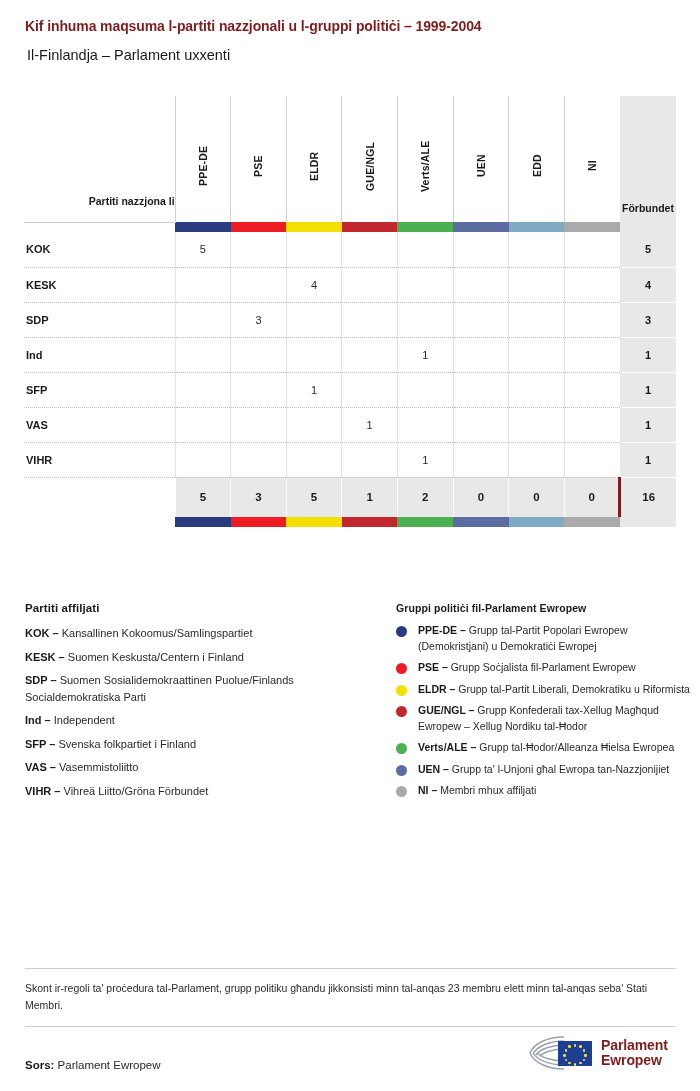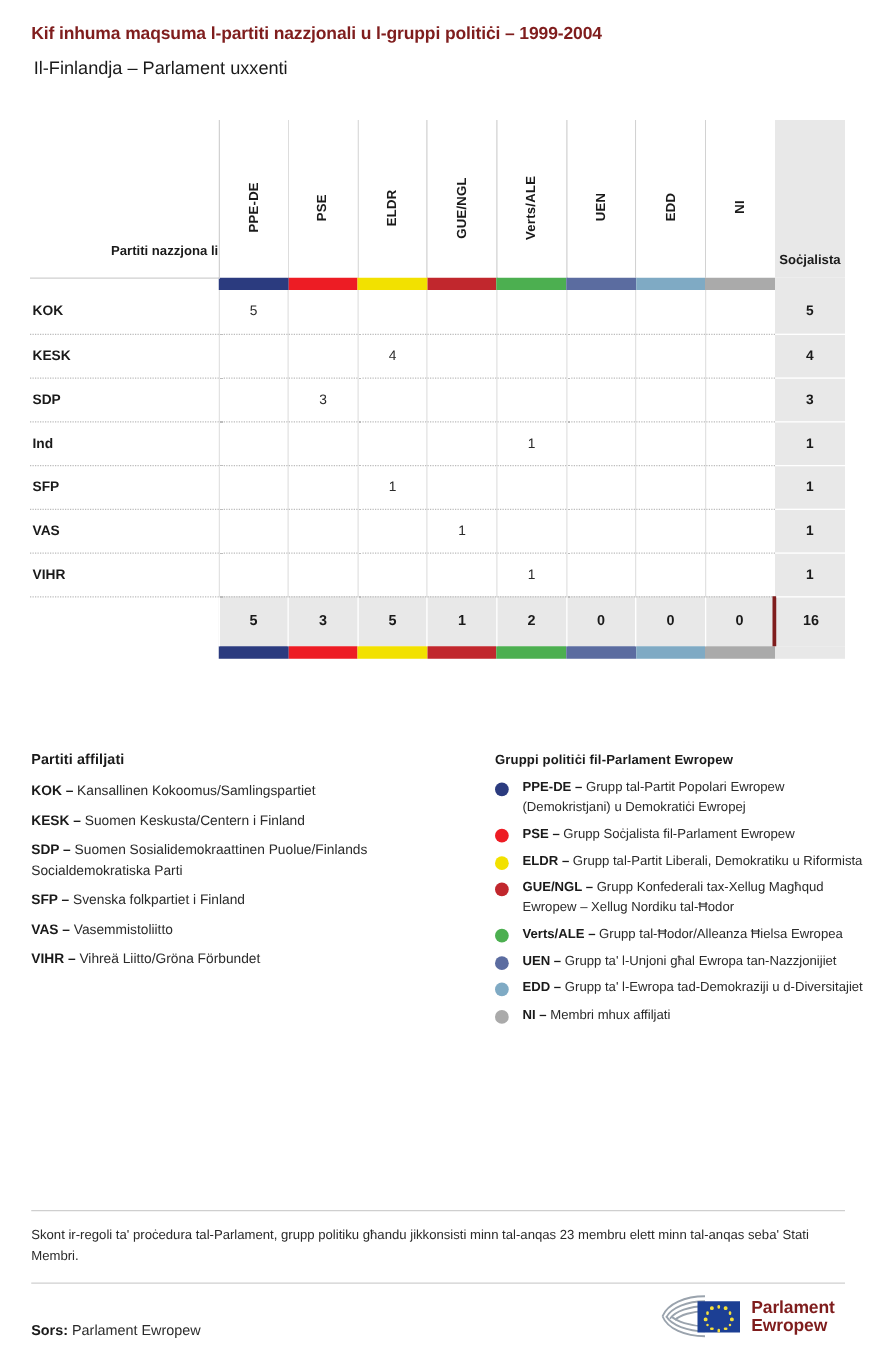--- a/index.html
+++ b/index.html
@@ -198,21 +198,21 @@
             </th>
             <th class="hdr-grp">
               <span class="vtext">UEN</span>
             </th>
             <th class="hdr-grp">
               <span class="vtext">EDD</span>
             </th>
             <th class="hdr-grp">
               <span class="vtext">NI</span>
             </th>
-            <th class="hdr-seats">Soċjalista</th>
+            <th class="hdr-seats">Förbundet</th>
           </tr>
       </thead>
       <tbody id="tbody">
           <tr class="strip-row">
             <td class="strip-label"></td>
             <td>
               <span class="swatch" style="background: rgb(43, 59, 127);"></span>
             </td>
             <td>
               <span class="swatch" style="background: rgb(237, 28, 36);"></span>
@@ -364,36 +364,36 @@
         </tbody>
     </table>
   </div>
 
   <div class="legend-left">
     <div class="legend-title">Partiti affiljati</div>
     <div id="np-list">
         <div class="np-item"><b>KOK –</b><span> Kansallinen Kokoomus/Samlingspartiet</span></div>
         <div class="np-item"><b>KESK –</b><span> Suomen Keskusta/Centern i Finland</span></div>
         <div class="np-item"><b>SDP –</b><span> Suomen Sosialidemokraattinen Puolue/Finlands Socialdemokratiska Parti</span></div>
+        <div class="np-item"><b>Ind –</b><span> Independent</span></div>
         <div class="np-item"><b>SFP –</b><span> Svenska folkpartiet i Finland</span></div>
         <div class="np-item"><b>VAS –</b><span> Vasemmistoliitto</span></div>
         <div class="np-item"><b>VIHR –</b><span> Vihreä Liitto/Gröna Förbundet</span></div>
       </div>
   </div>
 
   <div class="legend-right">
     <div class="legend-title">Gruppi politiċi fil-Parlament Ewropew</div>
     <div id="pg-list">
         <div class="pg-item"><span class="pg-dot" style="background: rgb(43, 59, 127);"></span><b>PPE-DE –</b><span> Grupp tal-Partit Popolari Ewropew (Demokristjani) u Demokratiċi Ewropej</span></div>
         <div class="pg-item"><span class="pg-dot" style="background: rgb(237, 28, 36);"></span><b>PSE –</b><span> Grupp Soċjalista fil-Parlament Ewropew</span></div>
         <div class="pg-item"><span class="pg-dot" style="background: rgb(242, 225, 0);"></span><b>ELDR –</b><span> Grupp tal-Partit Liberali, Demokratiku u Riformista</span></div>
         <div class="pg-item"><span class="pg-dot" style="background: rgb(193, 39, 45);"></span><b>GUE/NGL –</b><span> Grupp Konfederali tax-Xellug Magħqud Ewropew – Xellug Nordiku tal-Ħodor</span></div>
         <div class="pg-item"><span class="pg-dot" style="background: rgb(76, 175, 80);"></span><b>Verts/ALE –</b><span> Grupp tal-Ħodor/Alleanza Ħielsa Ewropea</span></div>
         <div class="pg-item"><span class="pg-dot" style="background: rgb(91, 108, 160);"></span><b>UEN –</b><span> Grupp ta' l-Unjoni għal Ewropa tan-Nazzjonijiet</span></div>
-        <div class="pg-item"><span class="pg-dot" style="background: rgb(127, 170, 196);"></span><b>EDD –</b><span> Grupp ta' l-Ewropa tad-Demokraziji u d-Diversitajiet</span></div>
         <div class="pg-item"><span class="pg-dot" style="background: rgb(170, 170, 170);"></span><b>NI –</b><span> Membri mhux affiljati</span></div>
       </div>
   </div>
 
   <div class="rule-top"></div>
   <div class="footnote">Skont ir-regoli ta' proċedura tal-Parlament, grupp politiku għandu jikkonsisti minn tal-anqas 23 membru elett minn tal-anqas seba' Stati Membri.</div>
   <div class="rule-bottom"></div>
 
   <div class="source">
     <b>Sors:</b>

